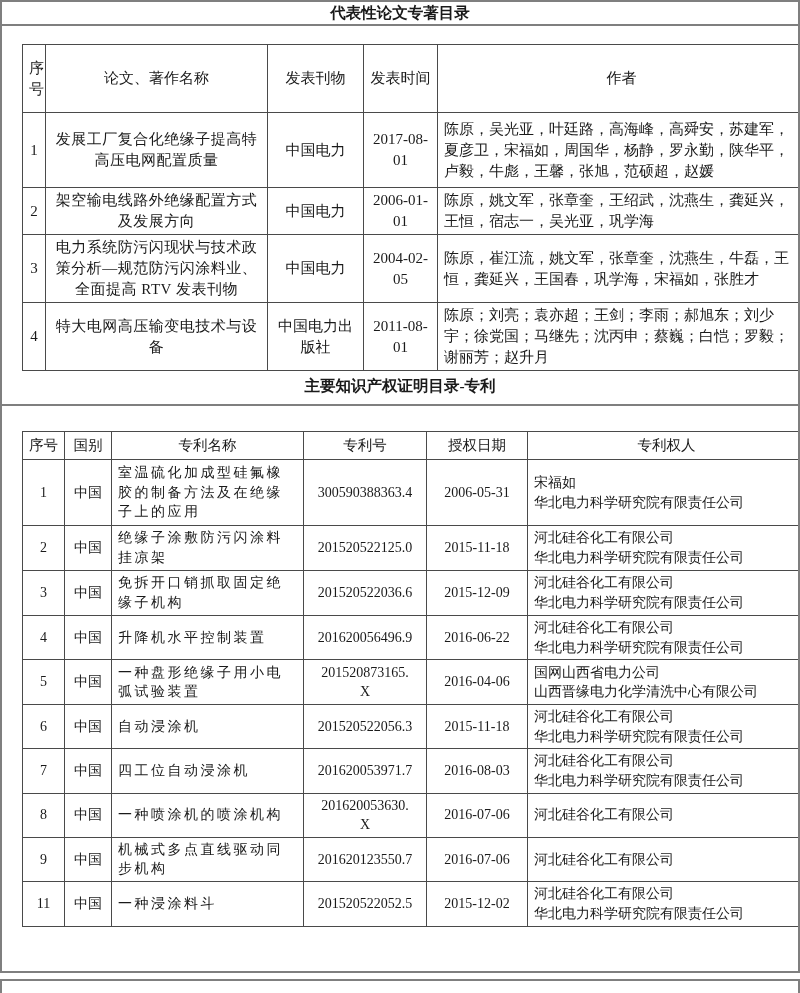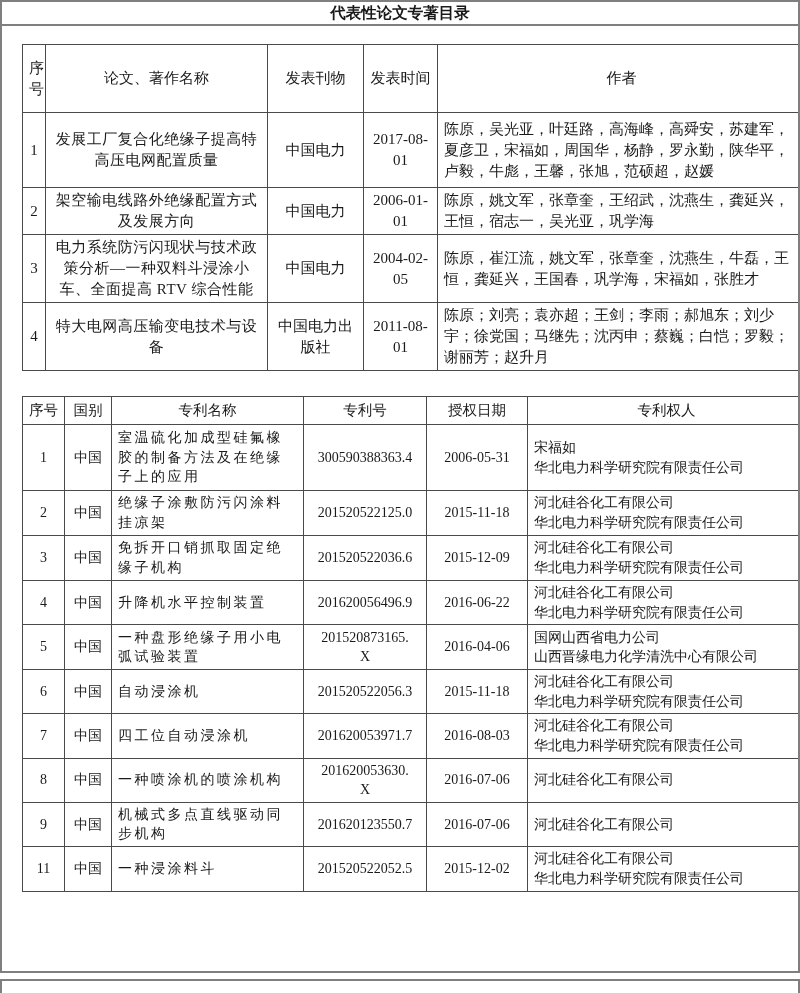--- a/index.html
+++ b/index.html
@@ -76,35 +76,36 @@
     </tr>
     <tr style="height:43px">
       <td class="ac">2</td>
       <td class="al p-title">架空输电线路外绝缘配置方式及发展方向</td>
       <td class="ac">中国电力</td>
       <td class="ac wrapdate">2006-01-01</td>
       <td class="al">陈原，姚文军，张章奎，王绍武，沈燕生，龚延兴，王恒，宿志一，吴光亚，巩学海</td>
     </tr>
     <tr style="height:57px">
       <td class="ac">3</td>
-      <td class="al p-title">电力系统防污闪现状与技术政策分析—一种双料斗浸涂小车、全面提高 RTV 综合性能</td>
+      <td class="al p-title">电力系统防污闪现状与技术政策分析—规范防污闪涂料业、全面提高 RTV 发表刊物</td>
       <td class="ac">中国电力</td>
       <td class="ac wrapdate">2004-02-05</td>
       <td class="al">陈原，崔江流，姚文军，张章奎，沈燕生，牛磊，王恒，龚延兴，王国春，巩学海，宋福如，张胜才</td>
     </tr>
     <tr style="height:61px">
       <td class="ac">4</td>
       <td class="al p-title">特大电网高压输变电技术与设备</td>
       <td class="ac">中国电力出版社</td>
       <td class="ac wrapdate">2011-08-01</td>
       <td class="al">陈原；刘亮；袁亦超；王剑；李雨；郝旭东；刘少宇；徐党国；马继先；沈丙申；蔡巍；白恺；罗毅；谢丽芳；赵升月</td>
     </tr>
   </tbody>
     </table>
 
+  <div class="sec-title-2">主要知识产权证明目录-专利</div>
 
   <table class="patents">
     <colgroup>
       <col style="width:42px">
         <col style="width:47px">
         <col style="width:192px">
         <col style="width:123px">
         <col style="width:101px">
         <col>
     </colgroup>

